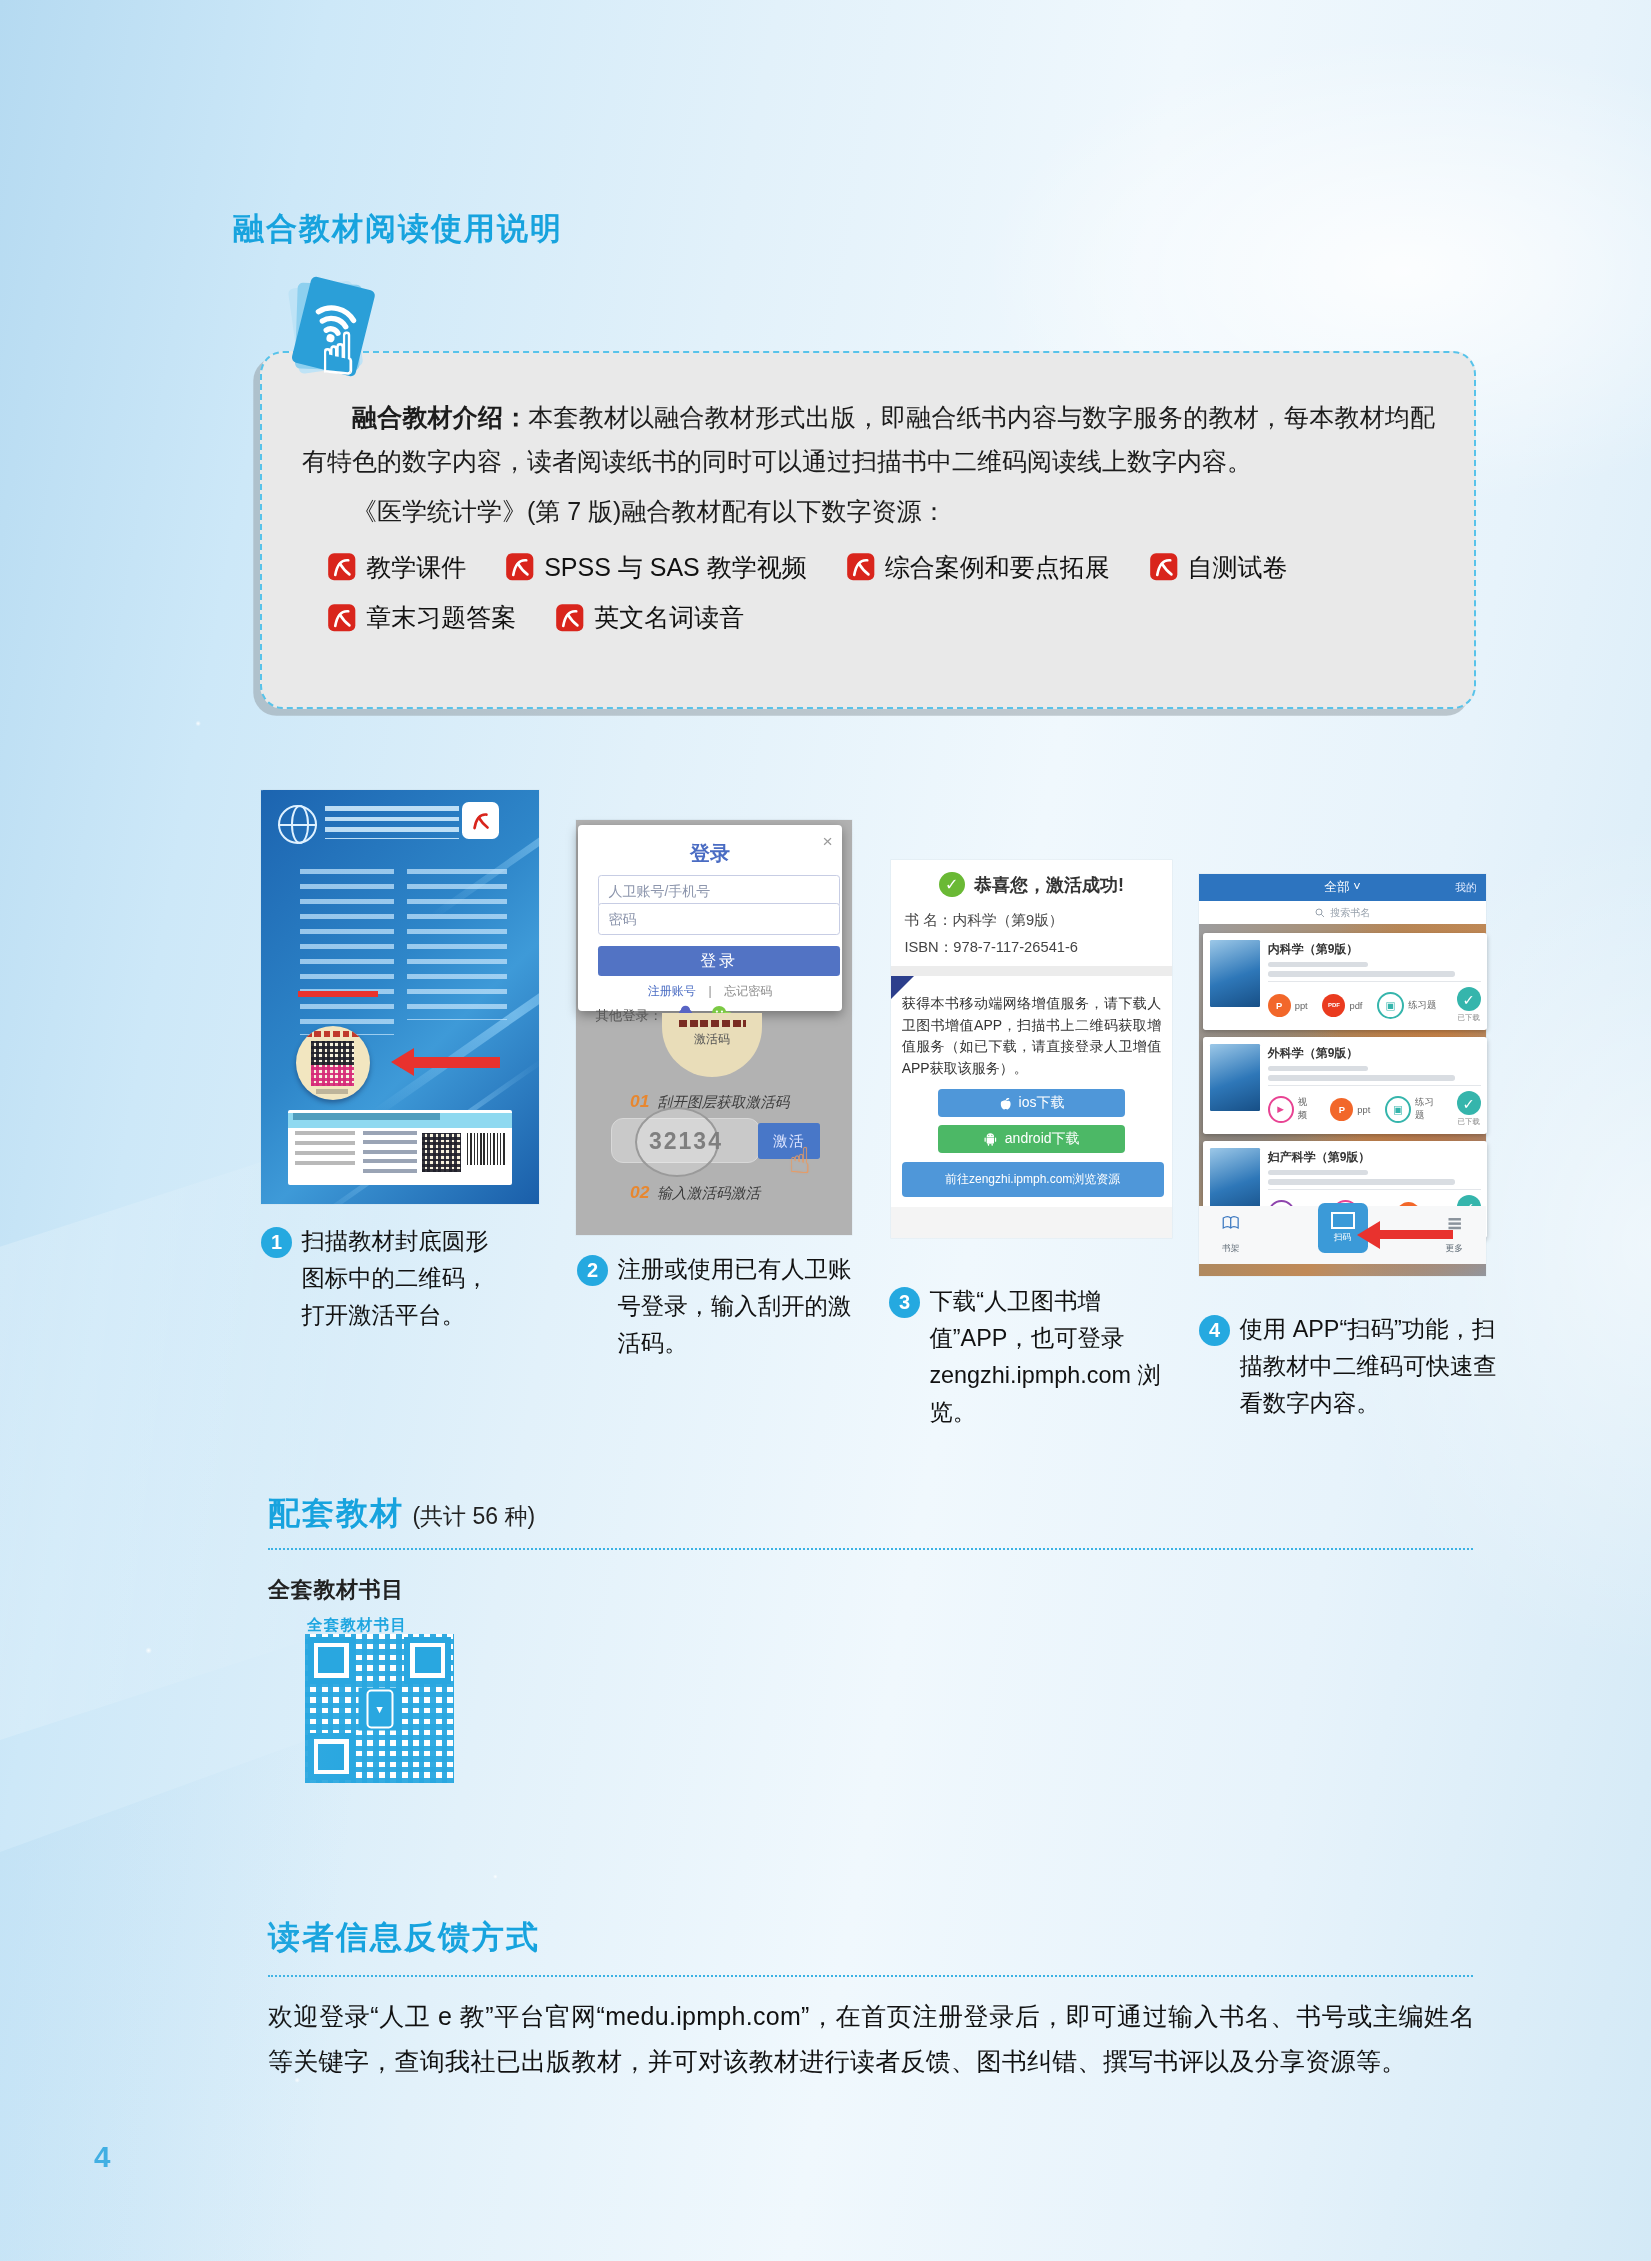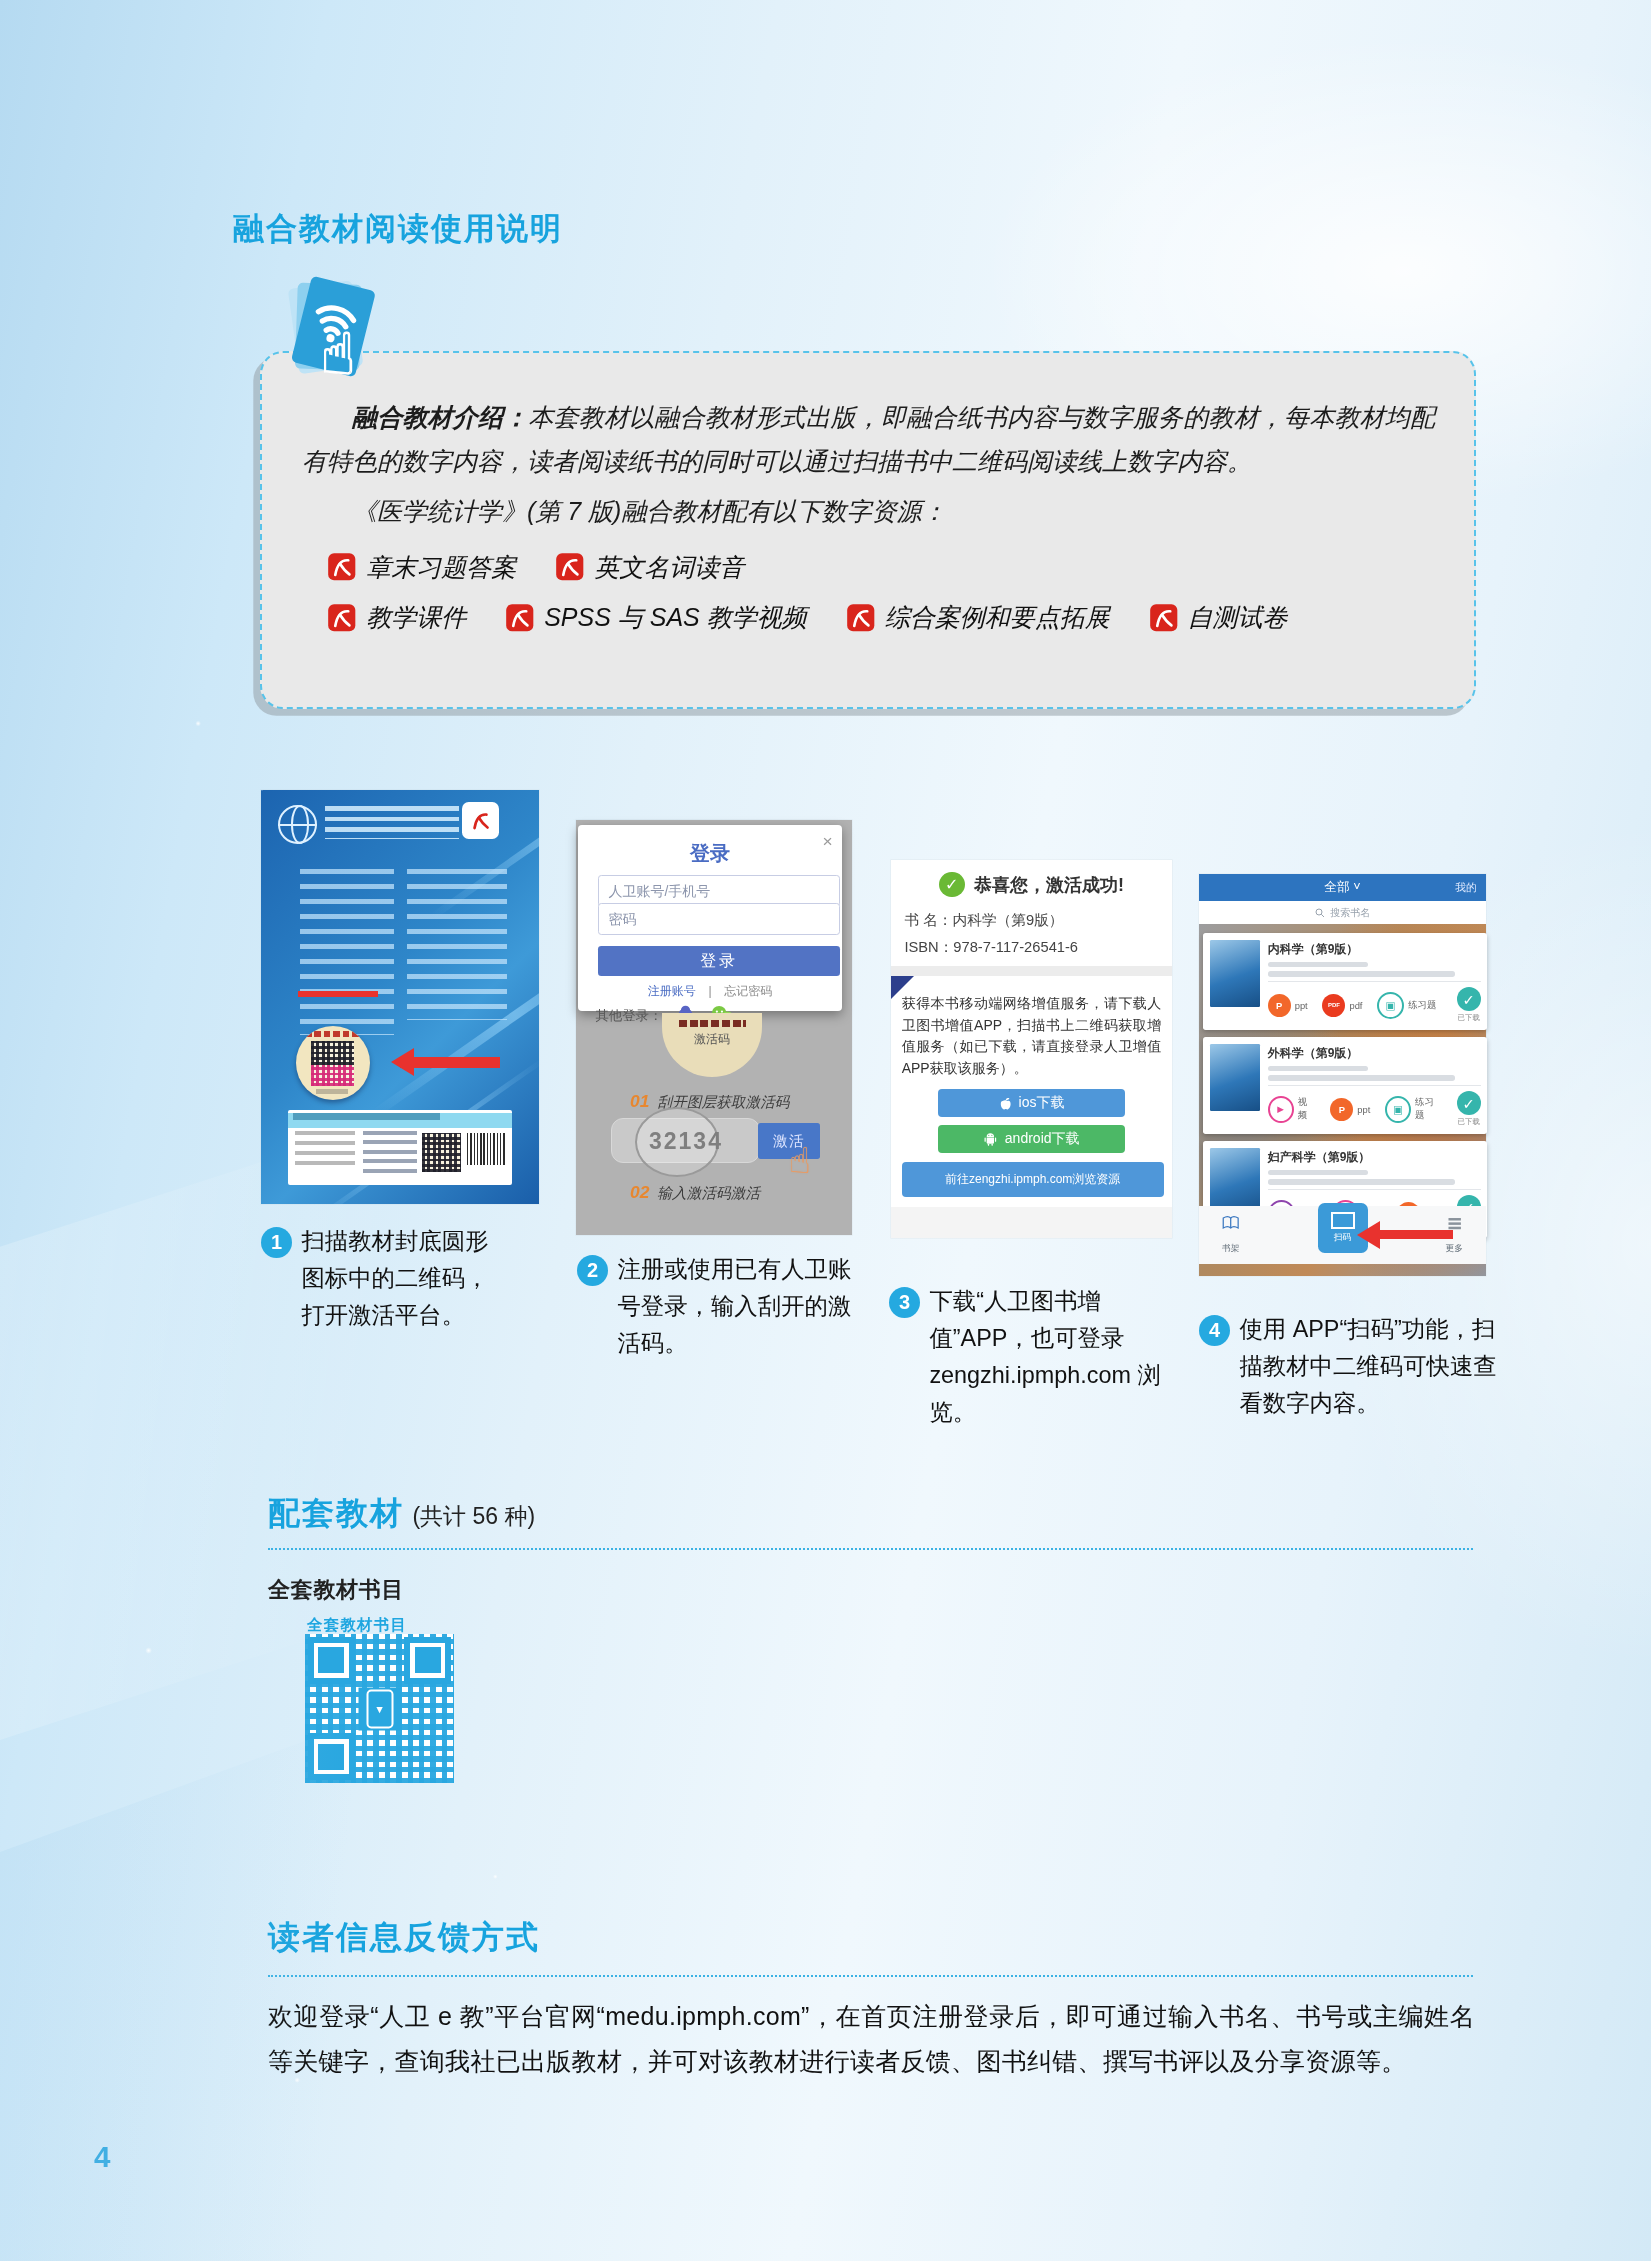--- a/index.html
+++ b/index.html
@@ -149,42 +149,24 @@
   .phone{width:23px;height:35px;border:2.7px solid #fff;border-radius:4.7px;display:flex;align-items:center;justify-content:center;color:#fff;font-size:10.7px;}
   .qr-label-sm{font-size:15.4px;font-weight:700;color:#1fa6e0;letter-spacing:1.3px;}
 </style>
 </head>
 <body>
 
 <div id="page">
 
   <div class="abs h-main" style="left:233px;top:208px;">融合教材阅读使用说明</div>
 
-  <div class="abs intro-box" style="left:260px;top:351px;width:1212px;height:354px;font-style:italic;">
+  <div class="abs intro-box" style="left:260px;top:351px;width:1212px;height:354px;">
     <div class="intro-inner">
       <p class="intro-par"><b>融合教材介绍：</b><span>本套教材以融合教材形式出版，即融合纸书内容与数字服务的教材，每本教材均配有特色的数字内容，读者阅读纸书的同时可以通过扫描书中二维码阅读线上数字内容。</span></p>
       <p class="intro-par" style="margin-top:6.7px;">《医学统计学》(第 7 版)融合教材配有以下数字资源：</p>
-      <div class="res-row">
-        <span class="res-item">
-          <svg class="pmph-ico" viewBox="0 0 100 100">
-              <rect x="4" y="4" width="92" height="92" rx="20" fill="#d9251c"></rect>
-              <path d="M28 78 C34 42 50 26 72 28" stroke="#fff" stroke-width="9" fill="none" stroke-linecap="round"></path>
-              <path d="M44 40 C54 56 62 66 76 76" stroke="#fff" stroke-width="9" fill="none" stroke-linecap="round"></path>
-            </svg>
-          <span>章末习题答案</span>
-          </span>
-        <span class="res-item">
-          <svg class="pmph-ico" viewBox="0 0 100 100">
-              <rect x="4" y="4" width="92" height="92" rx="20" fill="#d9251c"></rect>
-              <path d="M28 78 C34 42 50 26 72 28" stroke="#fff" stroke-width="9" fill="none" stroke-linecap="round"></path>
-              <path d="M44 40 C54 56 62 66 76 76" stroke="#fff" stroke-width="9" fill="none" stroke-linecap="round"></path>
-            </svg>
-          <span>英文名词读音</span>
-          </span>
-      </div>
       <div class="res-row">
         <span class="res-item">
           <svg class="pmph-ico" viewBox="0 0 100 100">
               <rect x="4" y="4" width="92" height="92" rx="20" fill="#d9251c"></rect>
               <path d="M28 78 C34 42 50 26 72 28" stroke="#fff" stroke-width="9" fill="none" stroke-linecap="round"></path>
               <path d="M44 40 C54 56 62 66 76 76" stroke="#fff" stroke-width="9" fill="none" stroke-linecap="round"></path>
             </svg>
           <span>教学课件</span>
           </span>
         <span class="res-item">
@@ -205,20 +187,38 @@
           </span>
         <span class="res-item">
           <svg class="pmph-ico" viewBox="0 0 100 100">
               <rect x="4" y="4" width="92" height="92" rx="20" fill="#d9251c"></rect>
               <path d="M28 78 C34 42 50 26 72 28" stroke="#fff" stroke-width="9" fill="none" stroke-linecap="round"></path>
               <path d="M44 40 C54 56 62 66 76 76" stroke="#fff" stroke-width="9" fill="none" stroke-linecap="round"></path>
             </svg>
           <span>自测试卷</span>
           </span>
       </div>
+      <div class="res-row">
+        <span class="res-item">
+          <svg class="pmph-ico" viewBox="0 0 100 100">
+              <rect x="4" y="4" width="92" height="92" rx="20" fill="#d9251c"></rect>
+              <path d="M28 78 C34 42 50 26 72 28" stroke="#fff" stroke-width="9" fill="none" stroke-linecap="round"></path>
+              <path d="M44 40 C54 56 62 66 76 76" stroke="#fff" stroke-width="9" fill="none" stroke-linecap="round"></path>
+            </svg>
+          <span>章末习题答案</span>
+          </span>
+        <span class="res-item">
+          <svg class="pmph-ico" viewBox="0 0 100 100">
+              <rect x="4" y="4" width="92" height="92" rx="20" fill="#d9251c"></rect>
+              <path d="M28 78 C34 42 50 26 72 28" stroke="#fff" stroke-width="9" fill="none" stroke-linecap="round"></path>
+              <path d="M44 40 C54 56 62 66 76 76" stroke="#fff" stroke-width="9" fill="none" stroke-linecap="round"></path>
+            </svg>
+          <span>英文名词读音</span>
+          </span>
+      </div>
     </div>
   </div>
 
   <div class="abs" style="left:268px;top:273px;">
     <svg class="wb-ico" viewBox="0 0 180 170">
       <g transform="rotate(14 90 80)">
         <rect x="38" y="18" width="96" height="128" rx="8" fill="#bfe3f6" transform="rotate(-22 86 82)"></rect>
         <rect x="42" y="16" width="96" height="128" rx="8" fill="#8ed0ef" transform="rotate(-12 90 80)"></rect>
         <rect x="48" y="12" width="98" height="132" rx="8" fill="#2b9fd8"></rect>
         <path d="M70 62 A38 38 0 0 1 124 62" stroke="#fff" stroke-width="8" fill="none" stroke-linecap="round"></path>

